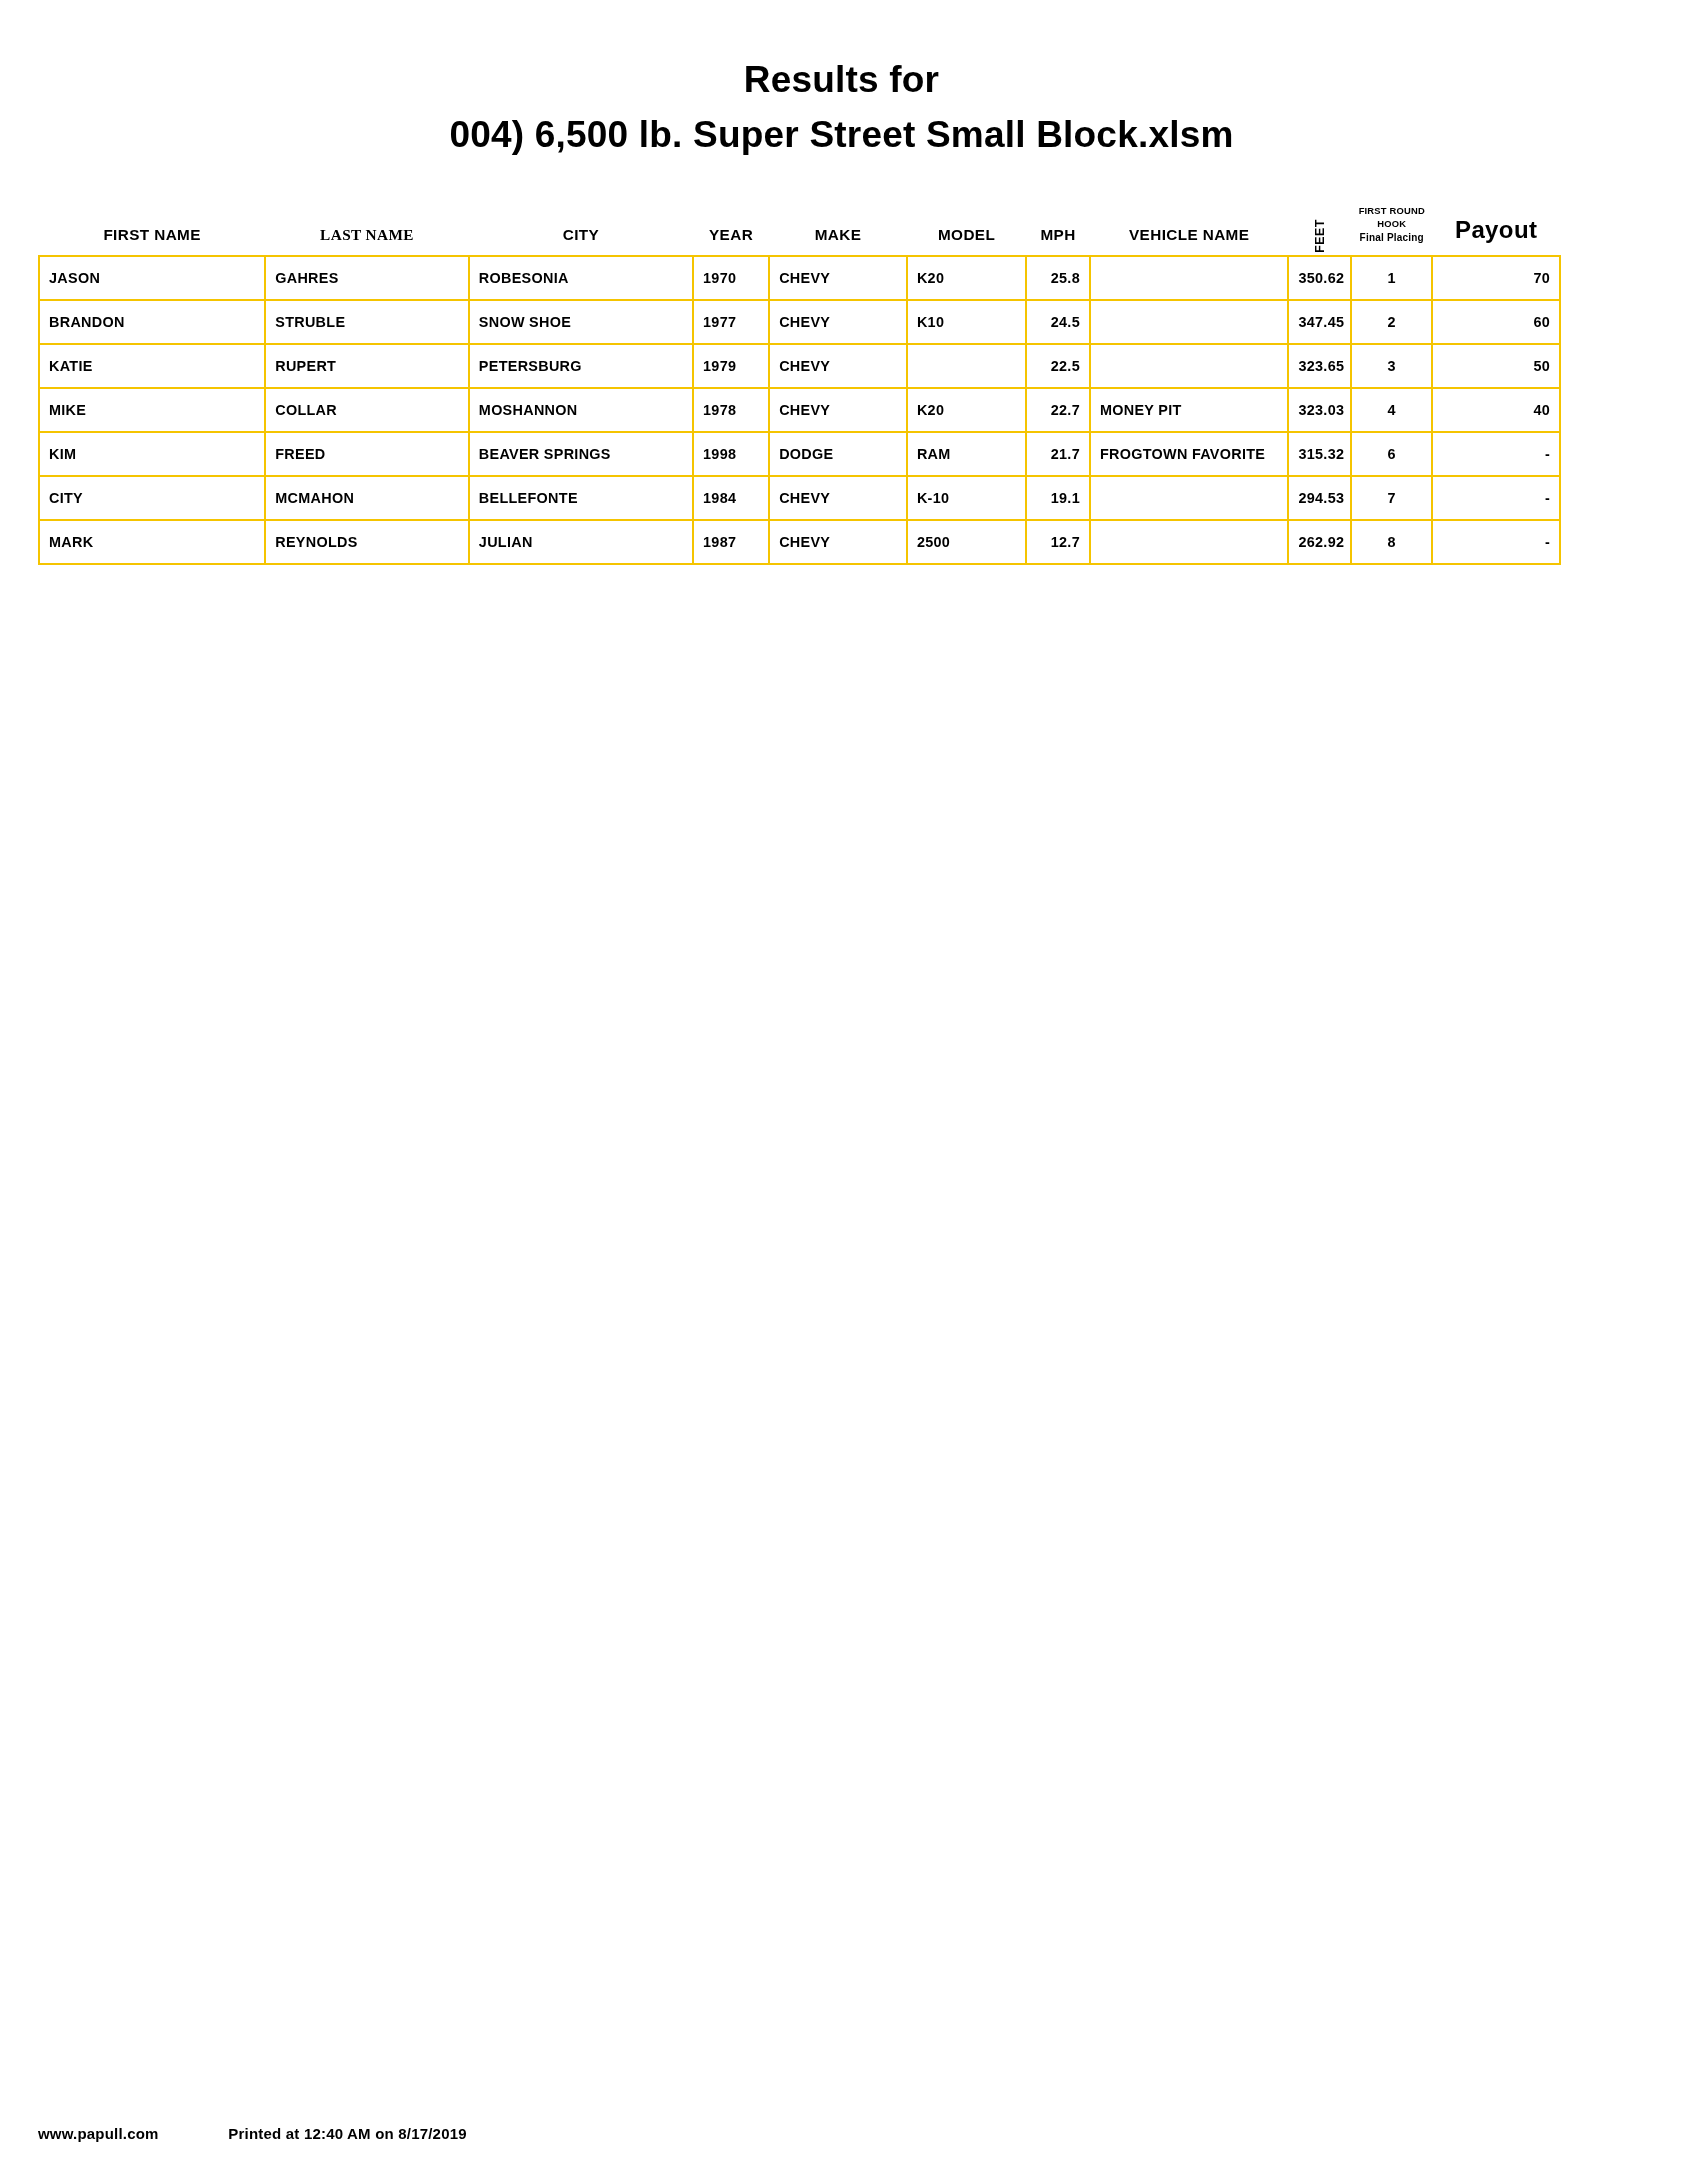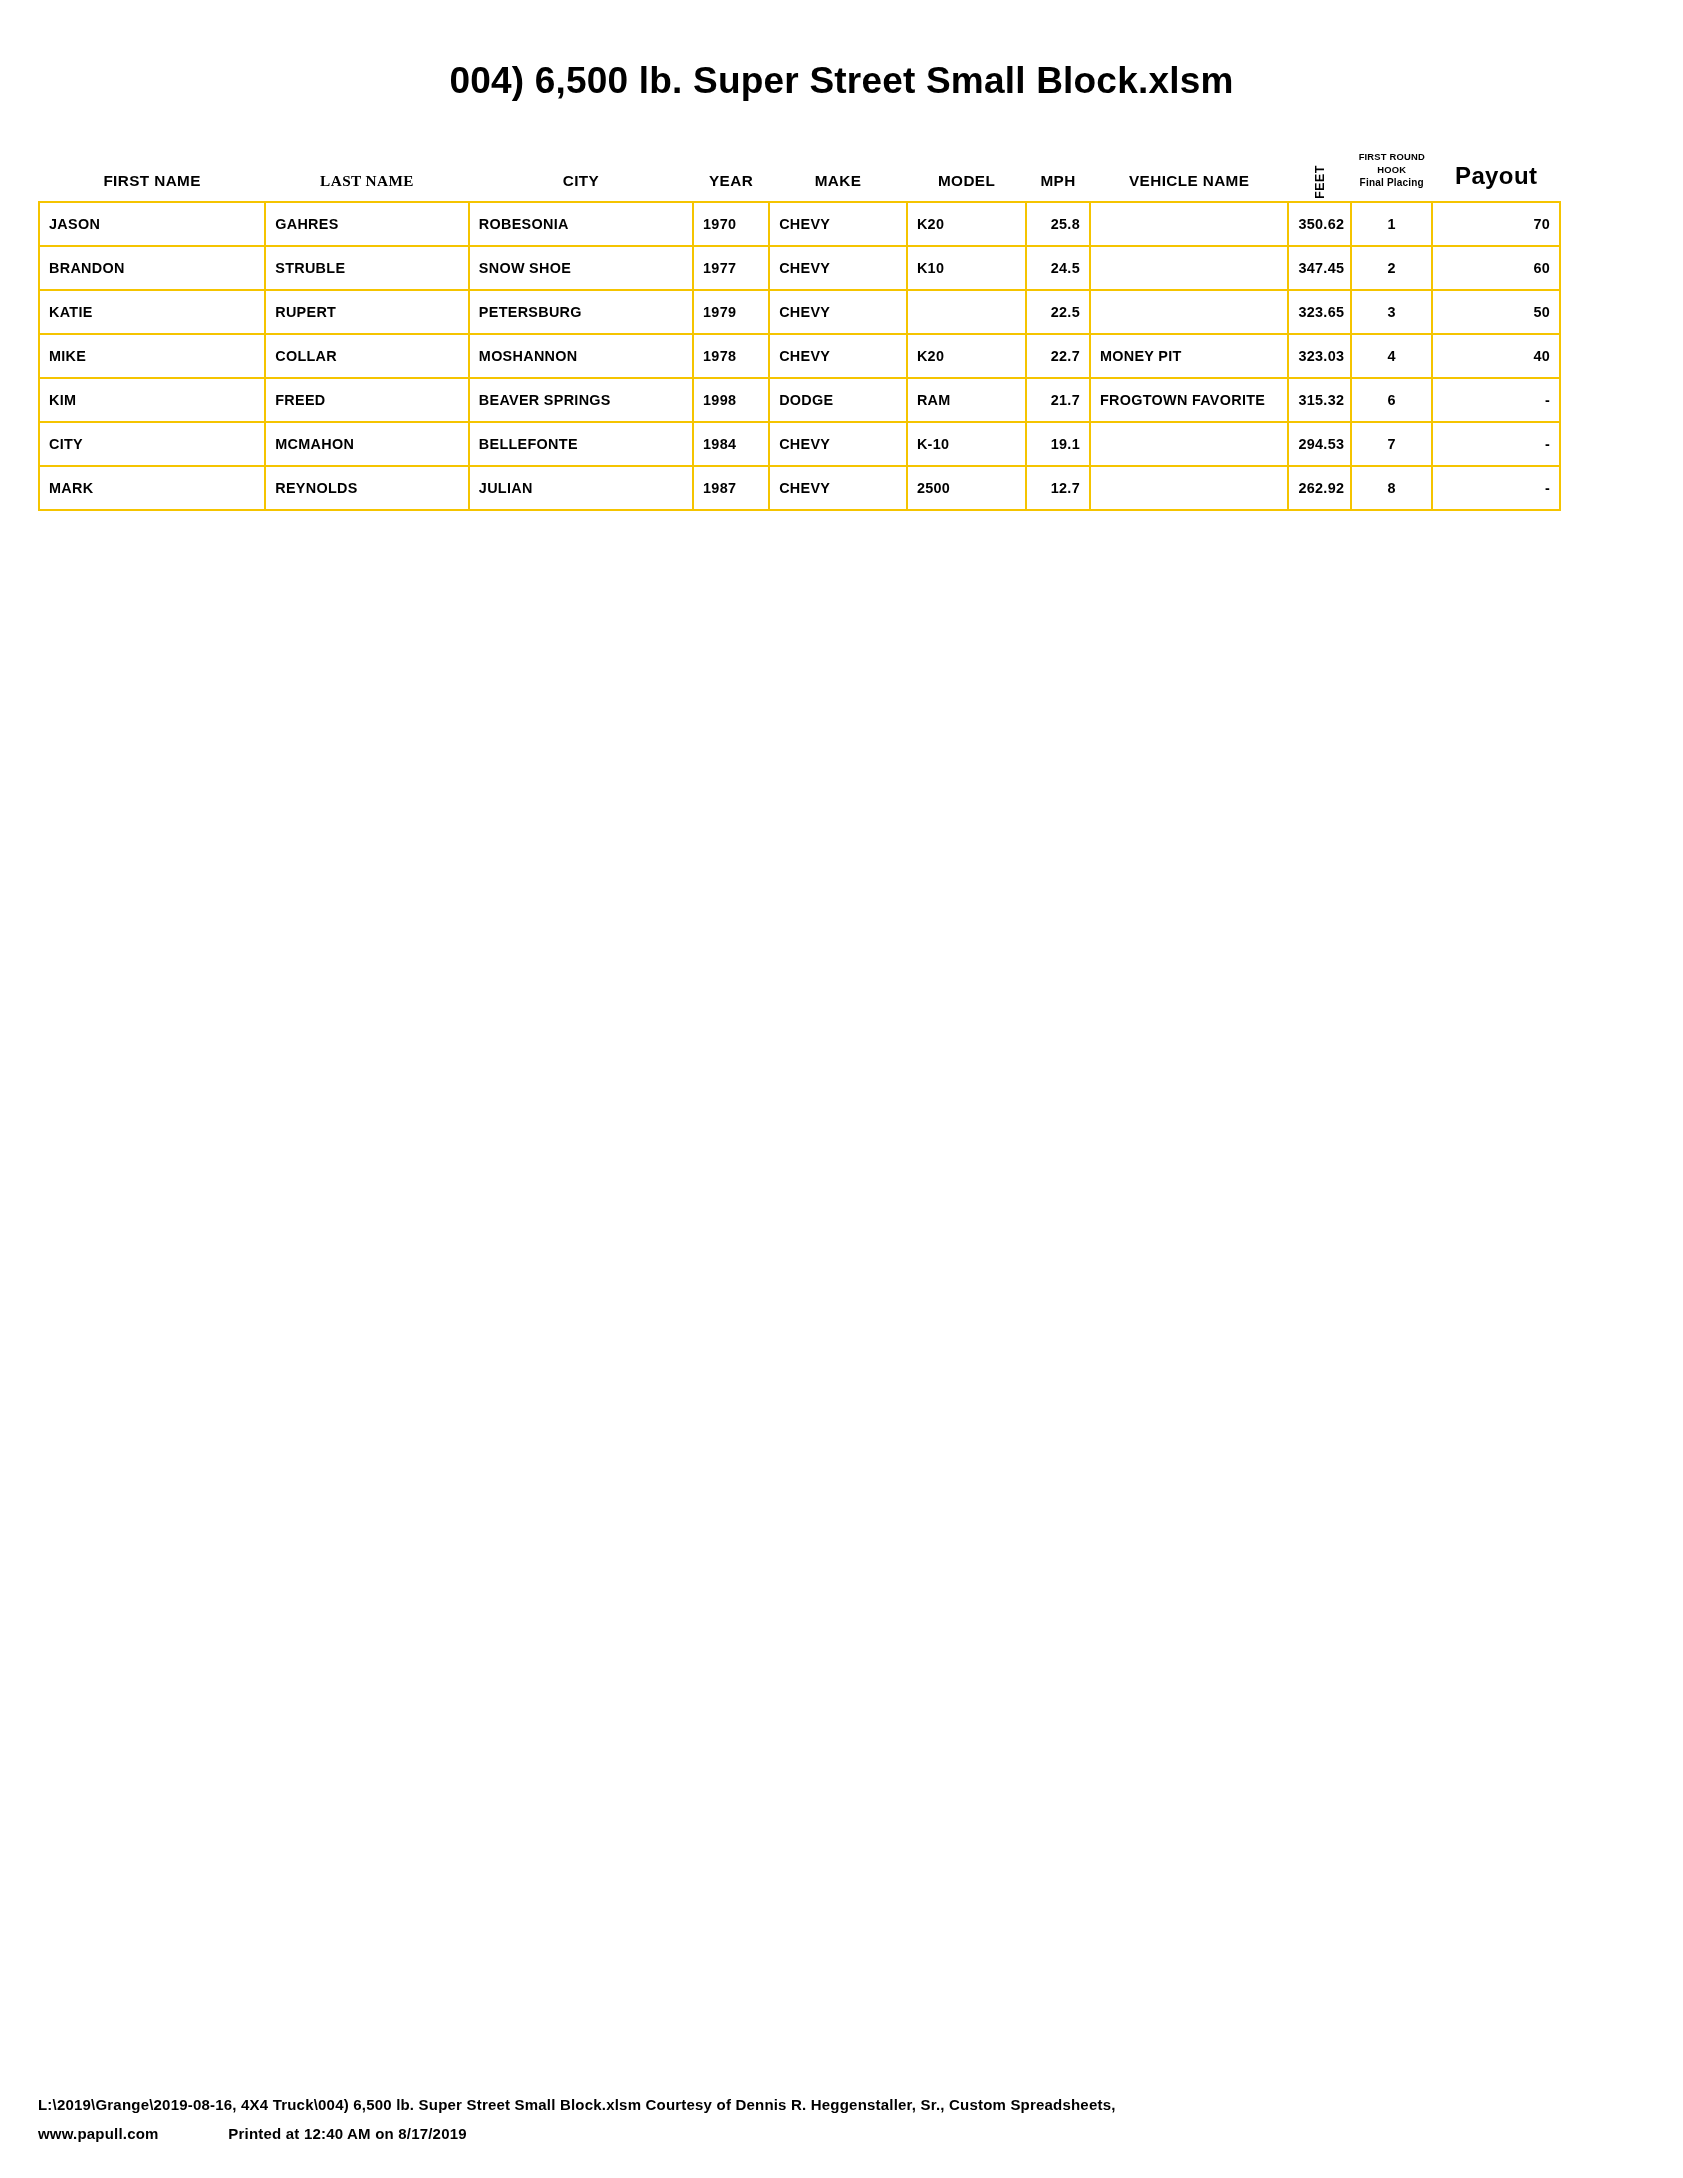--- a/index.html
+++ b/index.html
@@ -117,20 +117,21 @@
     letter-spacing: 0.2px;
   }
   .footer .line2 .spacer { display: inline-block; width: 61px; }
 </style>
 </head>
 <body>
 
 <div class="page">
 
   <div class="title-block">
+    <div class="title-line1">Results for</div>
     <div class="title-line2">004) 6,500 lb. Super Street Small Block.xlsm</div>
   </div>
 
   <div class="table-wrap">
     <table class="results">
       <thead>
         <tr>
           <th class="col-first">FIRST NAME</th>
           <th class="col-last">LAST NAME</th>
           <th class="col-city">CITY</th>
@@ -244,21 +245,20 @@
           <td></td>
           <td class="feet">262.92</td>
           <td class="ctr">8</td>
           <td class="payout">-</td>
         </tr>
       </tbody>
     </table>
   </div>
 
   <div class="footer">
-    <div class="line1">L:\2019\Grange\2019-08-16, 4X4 Truck\004) 6,500 lb. Super Street Small Block.xlsm  Courtesy of Dennis R. Heggenstaller, Sr., Custom Spreadsheets,</div>
     <div class="line2">
       <span>www.papull.com</span>
       <span class="spacer"></span>
       <span>Printed at 12:40 AM on 8/17/2019</span>
     </div>
   </div>
 
 </div>
 
 

